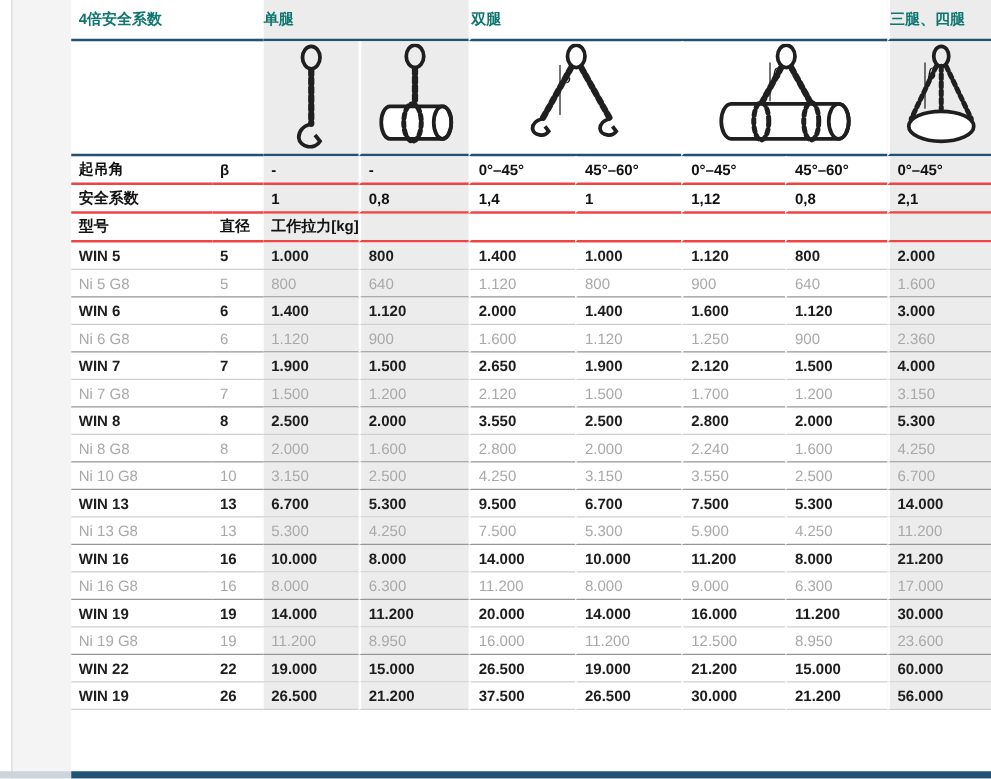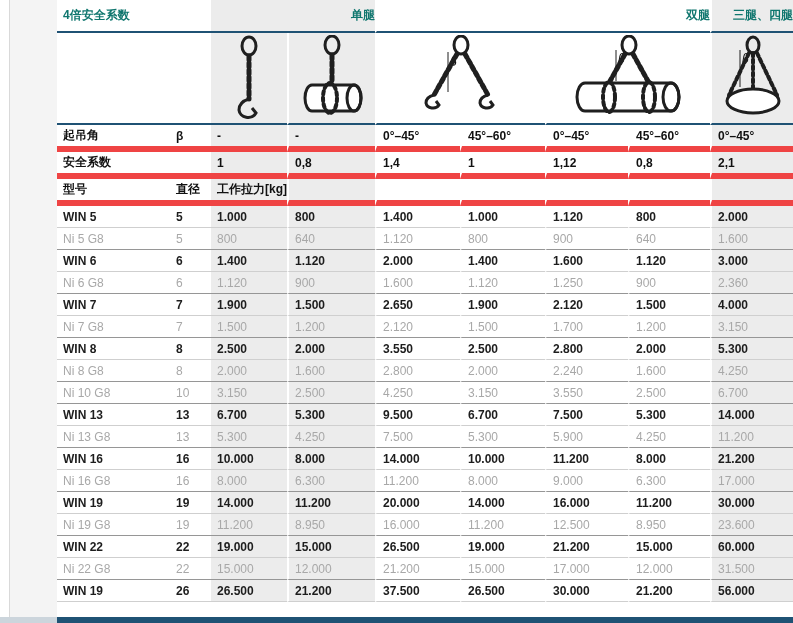--- a/index.html
+++ b/index.html
@@ -17,24 +17,24 @@
   }
   td { padding:0 0 0 6px; font-size:12px; vertical-align:middle; overflow:visible; }
   .band { background:#ececec; }
   .sep { border-left:2px solid #fff; }
   .nowrap { white-space:nowrap; }
 
   tr.group-row td {
     height:31px; border-bottom:2px solid #1f5274;
     font-weight:bold; color:#0f766e;
   }
-  tr.group-row td.center { text-align:right; padding-left:0; }
+  tr.group-row td.center { text-align:left; padding-left:0; }
   tr.images-row td { height:90px; border-bottom:2px solid #1f5274; text-align:center; padding:0; }
   tr.angle-row td, tr.safety-row td, tr.columns-row td {
-    height:21px; border-bottom:6px solid #ef4444; font-weight:bold; color:#111;
+    height:21px; border-bottom:2px solid #ef4444; font-weight:bold; color:#111;
   }
   tr.row-win td { height:21px; border-bottom:1px solid #cfcfcf; font-weight:bold; color:#1d1d1d; }
   tr.row-ni  td { height:21px; border-bottom:1px solid #969696; font-weight:normal; color:#a8a8a8; }
 
   .bottom-bar { position:absolute; top:617px; left:0; width:793px; height:6px; }
   .bottom-bar .bar-left  { position:absolute; left:0; top:0; width:57px; height:6px; background:#ccd5dc; }
   .bottom-bar .bar-right { position:absolute; left:57px; top:0; width:736px; height:6px; background:#1f5274; }
 
   svg.sling { display:block; margin:2px auto 0 auto; }
   svg .chain { stroke:#1f1f1f; stroke-width:5; stroke-dasharray:4 3; stroke-linecap:round; fill:none; }
@@ -333,31 +333,20 @@
           <td>WIN 22</td>
           <td>22</td>
           <td class="c-data band">19.000</td>
           <td class="c-data band sep">15.000</td>
           <td class="c-data sep">26.500</td>
           <td class="c-data sep">19.000</td>
           <td class="c-data sep">21.200</td>
           <td class="c-data sep">15.000</td>
           <td class="c-data band sep">60.000</td>
         </tr>
-        <tr class="row-ni">
-          <td>Ni 22 G8</td>
-          <td>22</td>
-          <td class="c-data band">15.000</td>
-          <td class="c-data band sep">12.000</td>
-          <td class="c-data sep">21.200</td>
-          <td class="c-data sep">15.000</td>
-          <td class="c-data sep">17.000</td>
-          <td class="c-data sep">12.000</td>
-          <td class="c-data band sep">31.500</td>
-        </tr>
         <tr class="row-win">
           <td>WIN 19</td>
           <td>26</td>
           <td class="c-data band">26.500</td>
           <td class="c-data band sep">21.200</td>
           <td class="c-data sep">37.500</td>
           <td class="c-data sep">26.500</td>
           <td class="c-data sep">30.000</td>
           <td class="c-data sep">21.200</td>
           <td class="c-data band sep">56.000</td>

